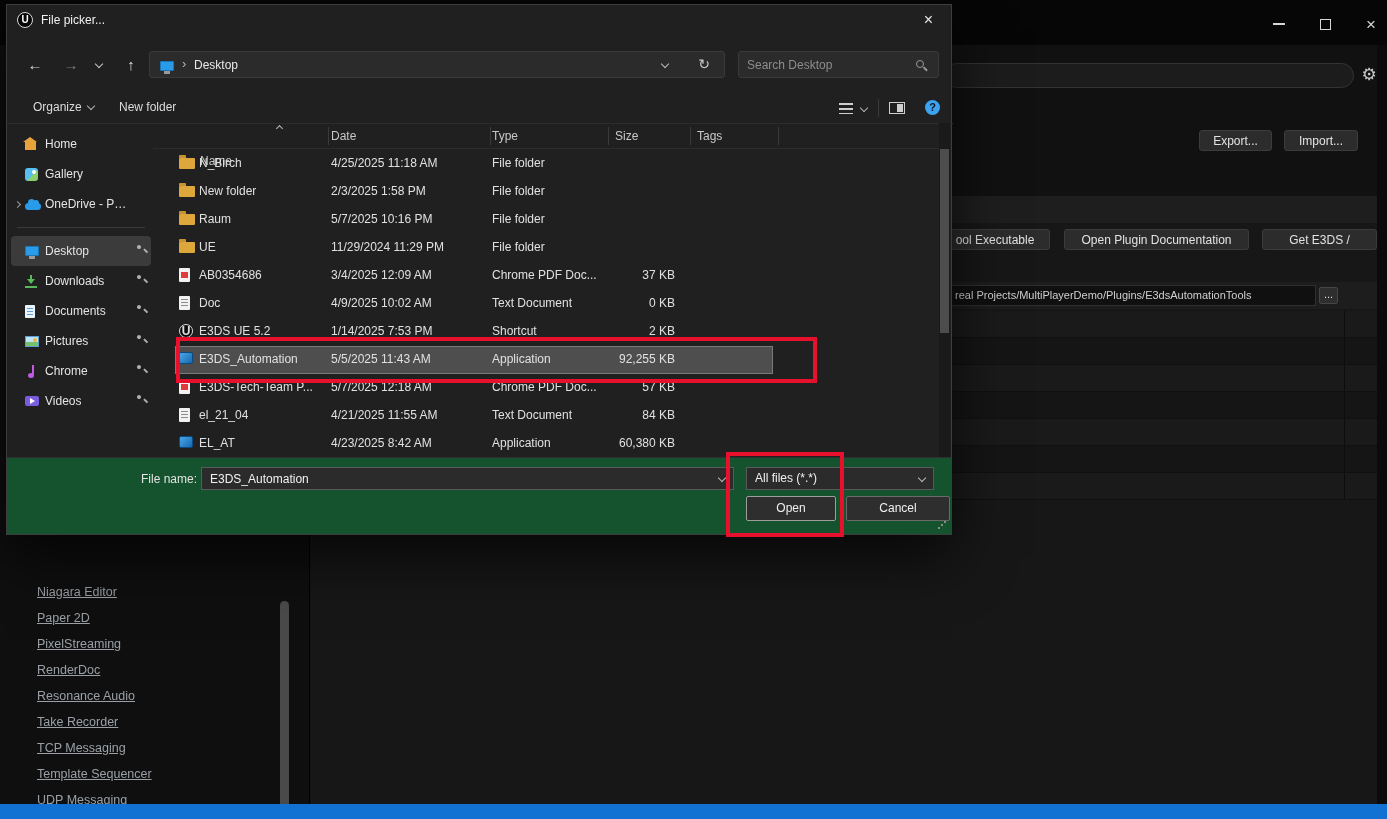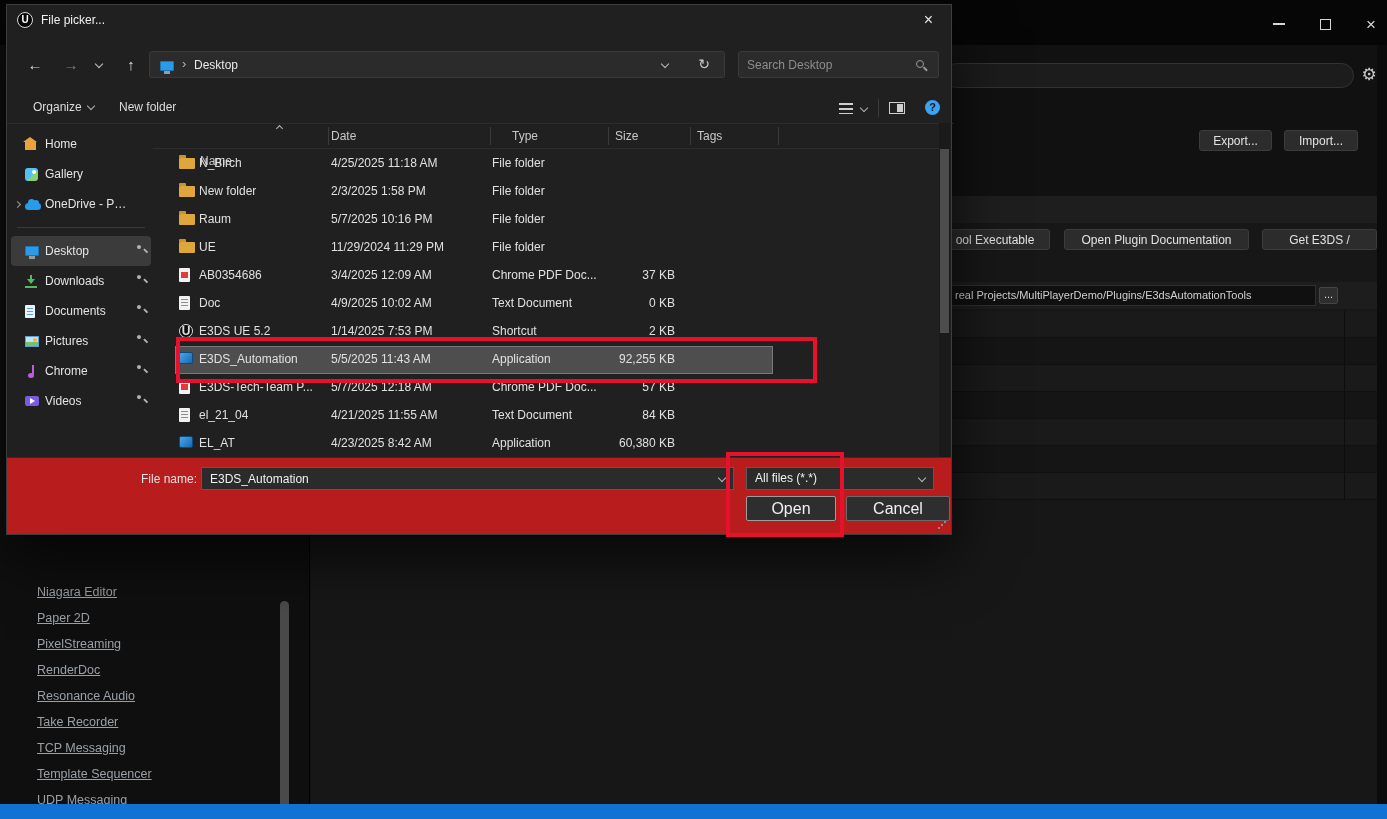--- a/index.html
+++ b/index.html
@@ -134,27 +134,27 @@
   .frow span{position:absolute;top:7px;white-space:nowrap;color:#e0e0e0;font-size:12px}
   .frow .c-icon{left:26px;top:7px}
   .frow .c-name{left:46px;max-width:128px;overflow:hidden;text-overflow:ellipsis}
   .frow .c-date{left:178px}
   .frow .c-type{left:339px;max-width:118px;overflow:hidden;text-overflow:ellipsis}
   .frow .c-size{left:402px;width:120px;text-align:right}
   .dlg-scroll{position:absolute;left:932px;top:118px;width:11px;height:334px;background:#1a1a1a}
   .dlg-thumb{position:absolute;left:1px;top:26px;width:9px;height:184px;background:#4d4d4d;cursor:pointer}
 
   
-  .dlg-footer{position:absolute;left:0;top:452px;width:944px;height:77px;background:#b91c1c;border-top:1px solid #2f2f2f}
+  .dlg-footer{position:absolute;left:0;top:452px;width:944px;height:77px;background:#14532d;border-top:1px solid #2f2f2f}
   .fn-label{position:absolute;left:100px;top:14px;width:90px;text-align:right;color:#e2e2e2}
   .fn-input{position:absolute;left:194px;top:9px;width:533px;height:23px;background:#2b2b2b;border:1px solid #5a5a5a;color:#f0f0f0;font-size:12px;font-family:"Liberation Sans",sans-serif;padding:0 22px 0 8px;outline:none}
   .fn-chev{position:absolute;left:712px;top:17px;color:#b8b8b8}
   .ft-combo{position:absolute;left:739px;top:9px;width:188px;height:23px;background:#2b2b2b;border:1px solid #5a5a5a;color:#f0f0f0;line-height:21px;padding-left:8px;cursor:pointer}
   .ft-chev{position:absolute;right:8px;top:7px;color:#b8b8b8}
-  .dlg-btn{position:absolute;top:38px;width:90px;height:25px;background:#2e2e2e;color:#f0f0f0;font-size:16px;text-align:center;line-height:23px;cursor:pointer;border-radius:2px}
+  .dlg-btn{position:absolute;top:38px;width:90px;height:25px;background:#2e2e2e;color:#f0f0f0;font-size:12px;text-align:center;line-height:23px;cursor:pointer;border-radius:2px}
   .btn-open{left:739px;border:1px solid #9d9d9d}
   .btn-cancel{left:839px;width:104px;border:1px solid #6a6a6a}
   .grip{position:absolute;right:5px;bottom:5px;width:8px;height:8px;background:radial-gradient(circle at 1px 7px,#8a8a8a 1px,transparent 1.2px),radial-gradient(circle at 4px 4px,#8a8a8a 1px,transparent 1.2px),radial-gradient(circle at 7px 1px,#8a8a8a 1px,transparent 1.2px)}
 
   
   .anno{position:absolute;border:4px solid #e8112d;z-index:60;pointer-events:none}
   #anno-row{left:176px;top:337px;width:641px;height:46px}
   #anno-open{left:726px;top:452px;width:118px;height:85px}
 </style>
 </head>
@@ -298,21 +298,21 @@
             <span class="sb-lbl">Videos</span>
             <span class="pin"></span>
           </div>
         </div>
     </div>
 
     <div id="list-header">
       <span class="chev chev-up sort-chev"></span>
     <span class="hcol" style="left: 47px; margin-top: 25px;">Name</span>
         <span class="hcol" style="left: 178px;">Date</span>
-        <span class="hcol" style="left: 339px; margin-left: 20px;">Type</span>
+        <span class="hcol" style="left: 339px;">Type</span>
         <span class="hcol" style="left: 462px;">Size</span>
         <span class="hcol" style="left: 544px;">Tags</span>
         <span class="hline" style="left: 175px;"></span>
         <span class="hline" style="left: 337px;"></span>
         <span class="hline" style="left: 455px;"></span>
         <span class="hline" style="left: 537px;"></span>
         <span class="hline" style="left: 625px;"></span>
       </div>
     <div id="file-rows">
         <div class="frow">

